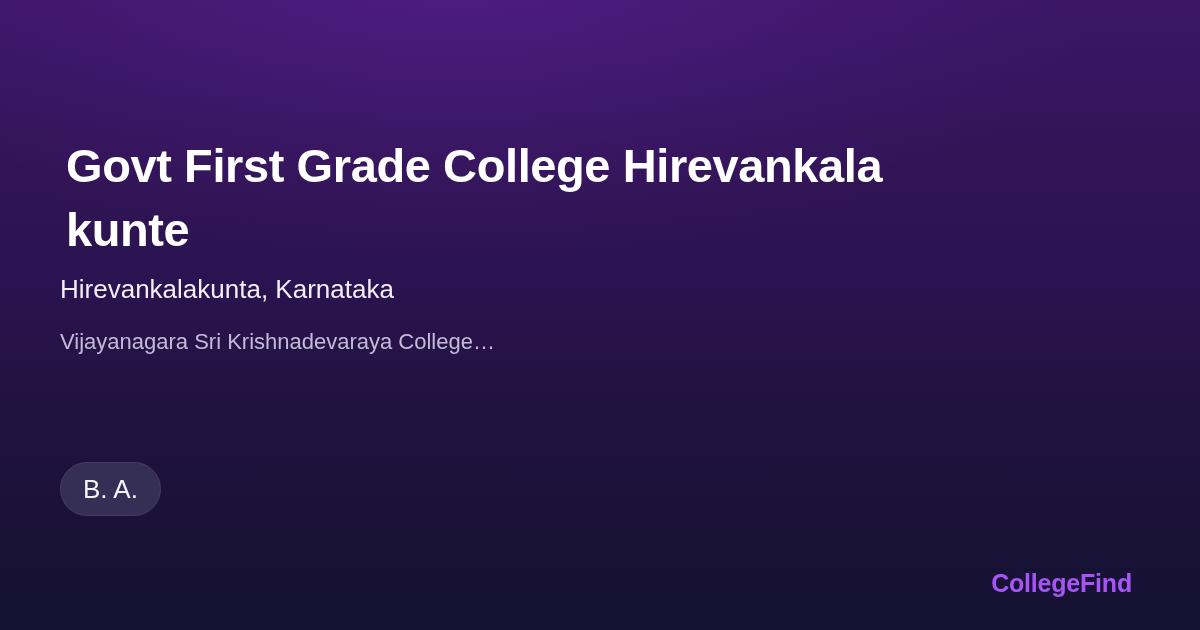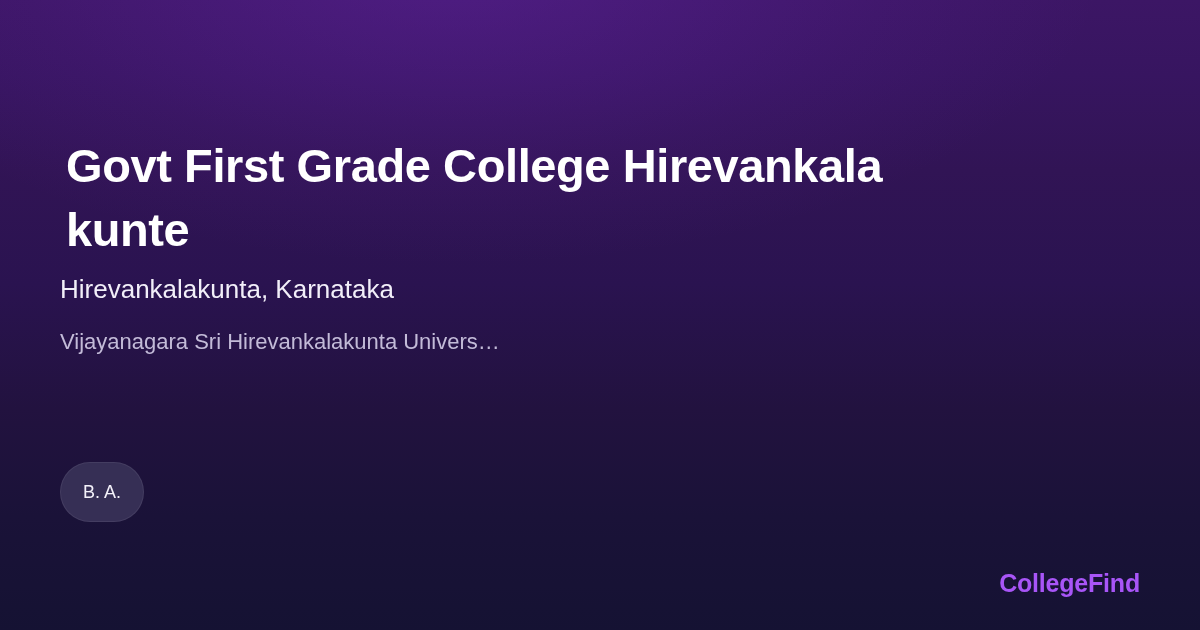--- a/index.html
+++ b/index.html
@@ -97,36 +97,36 @@
     display: flex;
     flex-direction: row;
     align-items: center;
     gap: 14px;
   }
 
   .tag {
     display: inline-flex;
     align-items: center;
     justify-content: center;
-    height: 60px;
+    height: 54px;
     padding: 8px 22px;
     border-radius: 999px;
     background: #362f55;
     border: 1px solid rgba(255, 255, 255, 0.07);
     box-sizing: border-box;
-    font-size: 18px;
+    font-size: 26px;
     line-height: 1;
     font-weight: 400;
     color: #f4f2fa;
     white-space: nowrap;
   }
 
   .brand {
     position: absolute;
-    right: 0;
+    right: 8px;
     top: 568px;
     margin: 0;
     font-size: 25px;
     line-height: 30px;
     font-weight: 700;
     letter-spacing: -0.2px;
     color: #a855f7;
     text-align: right;
   }
 </style>
@@ -137,21 +137,21 @@
 
   <div class="bg-glow"></div>
 
   <div class="content">
 
     <h1 class="title">Govt First Grade College Hirevankala
 kunte</h1>
 
     <p class="subtitle">Hirevankalakunta, Karnataka</p>
 
-    <p class="affiliation">Vijayanagara Sri Hirevankalakunta Univers…</p>
+    <p class="affiliation">Vijayanagara Sri Krishnadevaraya College…</p>
 
     <div class="tags">
       <span class="tag">B. A.</span>
     </div>
 
     <p class="brand">CollegeFind</p>
 
   </div>
 </div>
 

